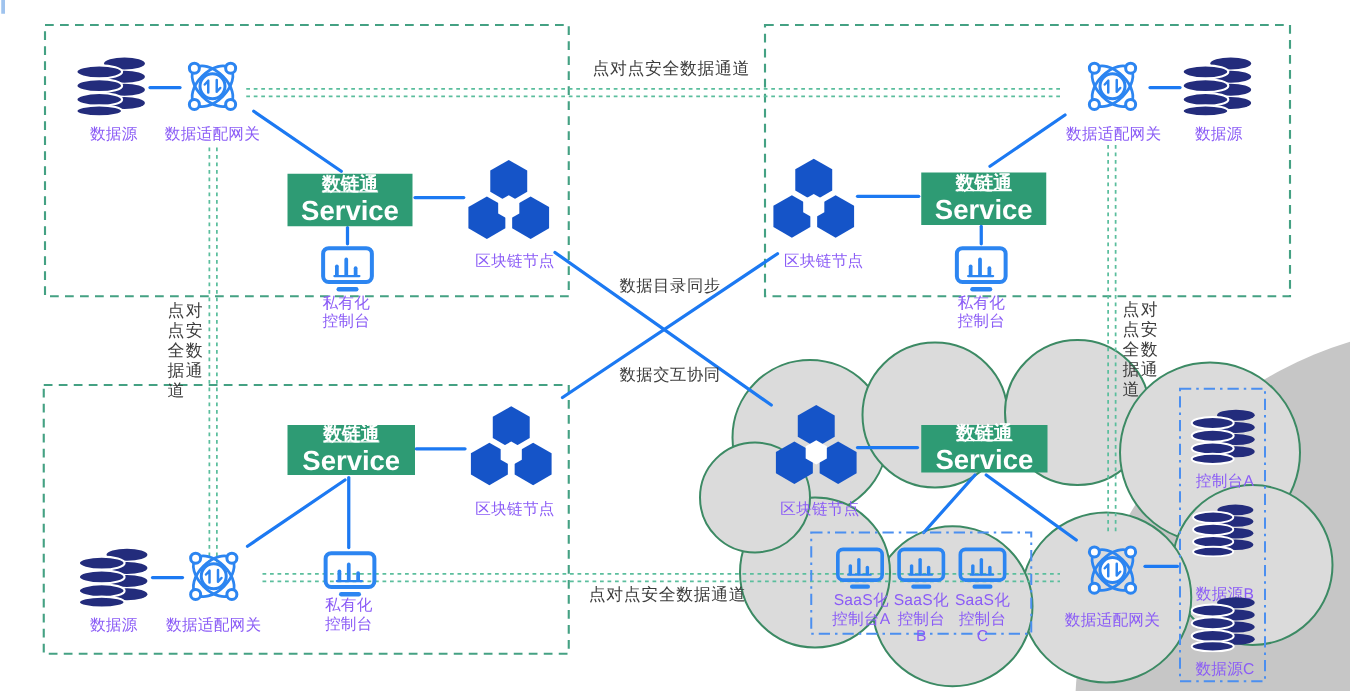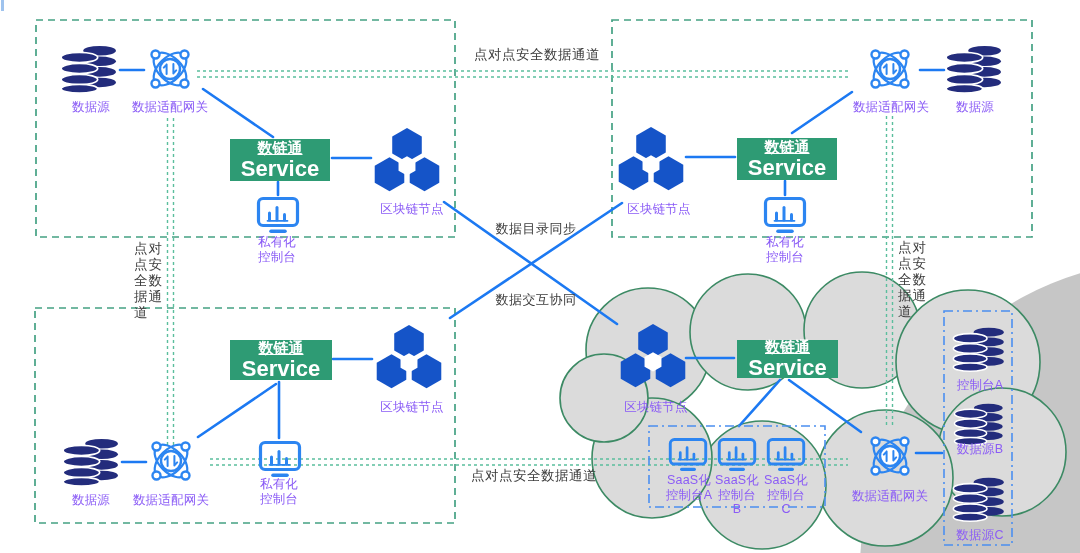--- a/index.html
+++ b/index.html
@@ -239,21 +239,21 @@
       <use href="#ic-gw" width="100%" height="100%"></use>
     </svg>
   <div class="lbl" style="left:890px;top:489px">数据适配网关</div>
   <svg class="abs" style="left:951px;top:326px" width="56" height="46">
       <use href="#ic-db" width="100%" height="100%"></use>
     </svg>
   <div class="lbl" style="left:980px;top:378px">控制台A</div>
   <svg class="abs" style="left:951px;top:402px" width="56" height="44">
       <use href="#ic-db" width="100%" height="100%"></use>
     </svg>
-  <div class="lbl" style="left:980px;top:442px">数据源B</div>
+  <div class="lbl" style="left:980px;top:468px">数据源B</div>
   <svg class="abs" style="left:951px;top:476px" width="56" height="46">
       <use href="#ic-db" width="100%" height="100%"></use>
     </svg>
   <div class="lbl" style="left:980px;top:528px">数据源C</div>
 
   <div class="chlbl" style="left:537px;top:46px">点对点安全数据通道</div>
   <div class="chlbl" style="left:534px;top:467px">点对点安全数据通道</div>
   <div class="vlbl" style="left:134px;top:241px">点对点安全数据通道</div>
   <div class="vlbl" style="left:898px;top:240px">点对点安全数据通道</div>
   <div class="chlbl" style="left:536px;top:220px;font-size:13px">数据目录同步</div>

